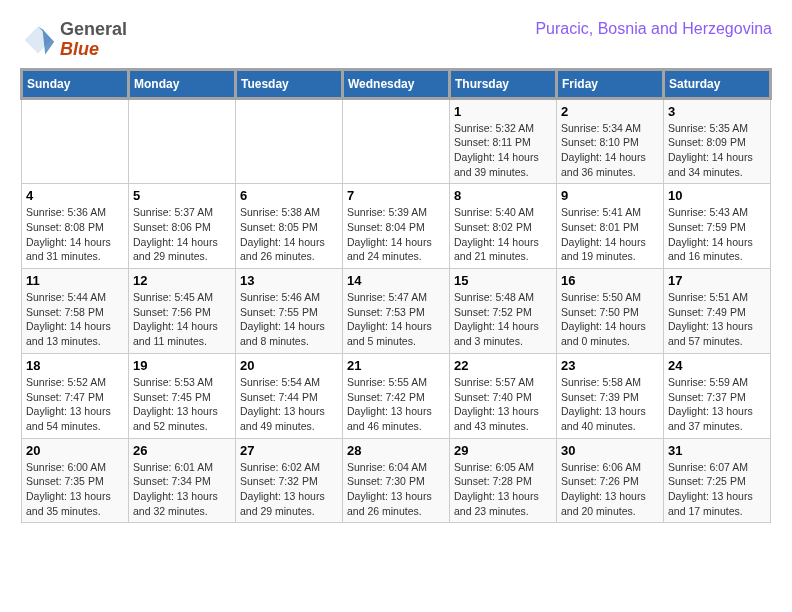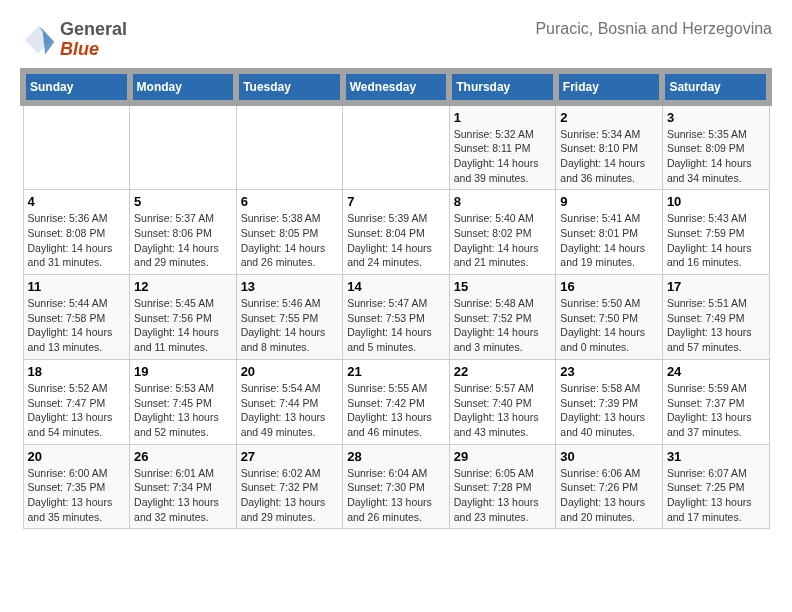--- a/index.html
+++ b/index.html
@@ -36,35 +36,35 @@
     .title-block {
       text-align: right;
     }
     .month-title {
       font-size: 36px;
       color: #333;
       font-weight: normal;
     }
     .location {
       font-size: 16px;
-      color: #737373;
+      color: #8b5cf6;
     }
     table {
       width: 100%;
       border-collapse: collapse;
       font-size: 11px;
     }
     thead tr th {
       background-color: #2b6cb0;
       color: #fff;
       padding: 6px 4px;
       text-align: left;
       font-size: 12px;
       font-weight: bold;
-      border: 6px solid #a3a3a3;
+      border: 3px solid #a3a3a3;
     }
     tbody tr td {
       border: 1px solid #ccc;
       vertical-align: top;
       padding: 4px 4px;
       height: 80px;
       background: #fff;
     }
     tbody tr:nth-child(odd) td {
       background: #f9f9f9;

